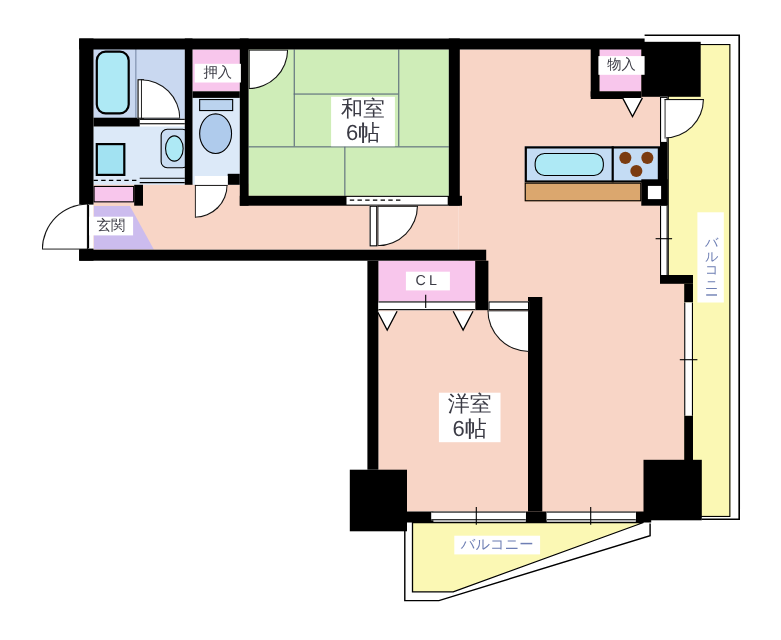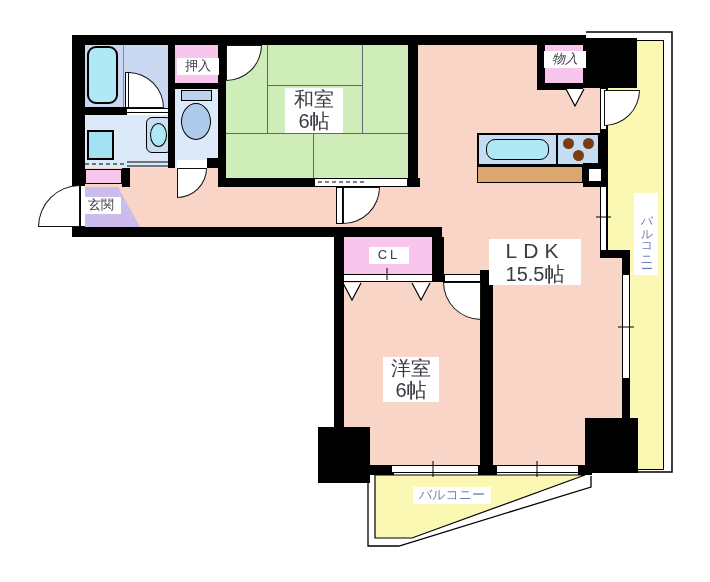--- a/index.html
+++ b/index.html
@@ -5,21 +5,21 @@
   html,body{margin:0;padding:0;background:#fff;}
   #plan{position:relative;width:710px;height:582px;background:#ffffff;overflow:hidden;
         font-family:"Liberation Sans","DejaVu Sans",sans-serif;}
   .abs{position:absolute;}
   .w{position:absolute;background:#000;}
   .win-v{position:absolute;background:#fff;border-left:1px solid #000;border-right:1px solid #000;box-sizing:border-box;}
   .win-h{position:absolute;background:#fff;border-top:1px solid #000;border-bottom:1px solid #000;box-sizing:border-box;}
   .fan{position:absolute;background:#fff;border:1px solid #111;box-sizing:border-box;}
   .leaf{position:absolute;background:#fff;border:1px solid #000;box-sizing:border-box;}
   .lbl{position:absolute;background:#fff;text-align:center;color:#3B3B45;line-height:1.12;}
-  .lbl.big{font-size:20px;}
+  .lbl.big{font-size:20px;margin-left:16px;}
   .lbl.small{font-size:13px;padding:1px 2px;}
   .lbl.balc{color:#6E7FB4;font-size:13px;padding:1px 2px;}
   .pink{background:#F8D5C6;}
   .closet{background:#F8C6EC;}
   .tat{position:absolute;background:#5A6A7A;}
   svg{position:absolute;left:0;top:0;pointer-events:none;}
 </style>
 </head>
 <body>
 
@@ -132,28 +132,24 @@
     <line x1="537" y1="461" x2="537" y2="477" stroke="#000" stroke-width="1"></line>
     <line x1="596" y1="217" x2="611" y2="217" stroke="#000" stroke-width="1"></line>
     <line x1="618" y1="327" x2="634" y2="327" stroke="#000" stroke-width="1"></line>
     <line x1="387" y1="268" x2="387" y2="280" stroke="#000" stroke-width="1"></line>
   </svg>
 
   <div class="lbl big" style="left:285px;top:88px;width:58px;">
     <div>和室</div>
     <div>6帖</div>
   </div>
-  <div class="lbl big" style="left:489px;top:239px;width:92px;">
-    <div style="letter-spacing:6px;font-size:21px;">LDK</div>
-    <div>15.5帖</div>
-  </div>
   <div class="lbl big" style="left:383px;top:357px;width:56px;">
     <div>洋室</div>
     <div>6帖</div>
   </div>
   <div class="lbl small" style="left:177px;top:58px;width:38px;">押入</div>
-  <div class="lbl small" style="left:544px;top:51px;width:38px;font-style:italic;">物入</div>
+  <div class="lbl small" style="left:544px;top:51px;width:38px;">物入</div>
   <div class="lbl small" style="left:369px;top:247px;width:36px;letter-spacing:3px;">CL</div>
   <div class="lbl small" style="left:81px;top:197px;width:36px;">玄関</div>
   <div class="lbl balc" style="left:413px;top:487px;width:74px;">バルコニー</div>
   <div class="lbl balc" style="left:634px;top:193px;width:20px;height:80px;writing-mode:vertical-rl;font-size:12px;line-height:18px;">バルコニー</div>
 
 </div>
 
 </body></html>

